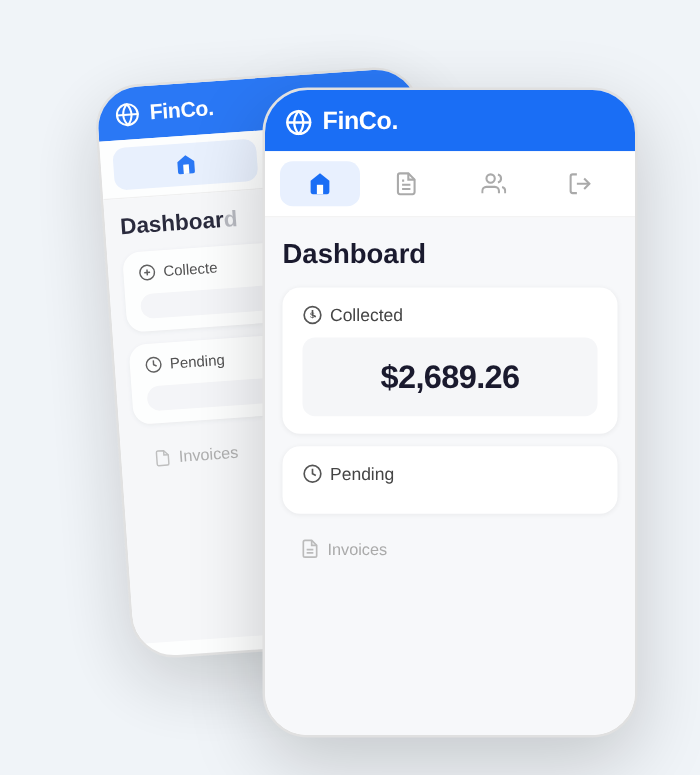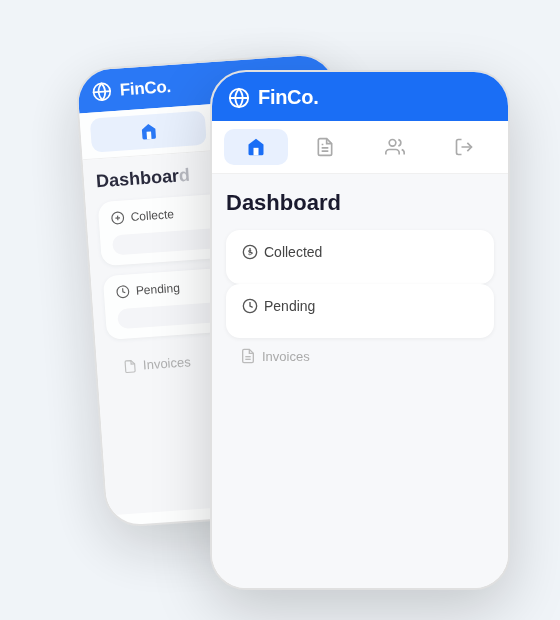--- a/index.html
+++ b/index.html
@@ -112,21 +112,21 @@
       font-weight: 700;
       color: #1a1a2e;
       margin-bottom: 14px;
     }
 
     
     .card {
       background: #fff;
       border-radius: 14px;
       padding: 14px 16px;
-      margin-bottom: 0;
+      margin-bottom: 10px;
       box-shadow: 0 1px 4px rgba(0,0,0,0.06);
     }
 
     .card-label-row {
       display: flex;
       align-items: center;
       gap: 6px;
       margin-bottom: 10px;
       color: #555;
       font-size: 13px;
@@ -340,20 +340,23 @@
           <span class="card-label-icon icon-svg">
             <svg width="16" height="16" viewBox="0 0 24 24" fill="none" stroke="#555" stroke-width="2">
               <circle cx="12" cy="12" r="10"></circle>
               <path d="M12 6v6l4 2"></path>
               <line x1="12" y1="8" x2="12" y2="8"></line>
               <text x="9" y="16" fill="#555" font-size="10" stroke="none">$</text>
             </svg>
           </span>
           <span class="card-label-text">Collected</span>
         </div>
+        <div class="card-value-box">
+          <div class="card-value">$2,689.26</div>
+        </div>
       </div>
 
       <div class="card">
         <div class="card-label-row">
           <span class="card-label-icon icon-svg">
             <svg width="16" height="16" viewBox="0 0 24 24" fill="none" stroke="#555" stroke-width="2">
               <circle cx="12" cy="12" r="10"></circle>
               <polyline points="12,6 12,12 16,14"></polyline>
             </svg>
           </span>

